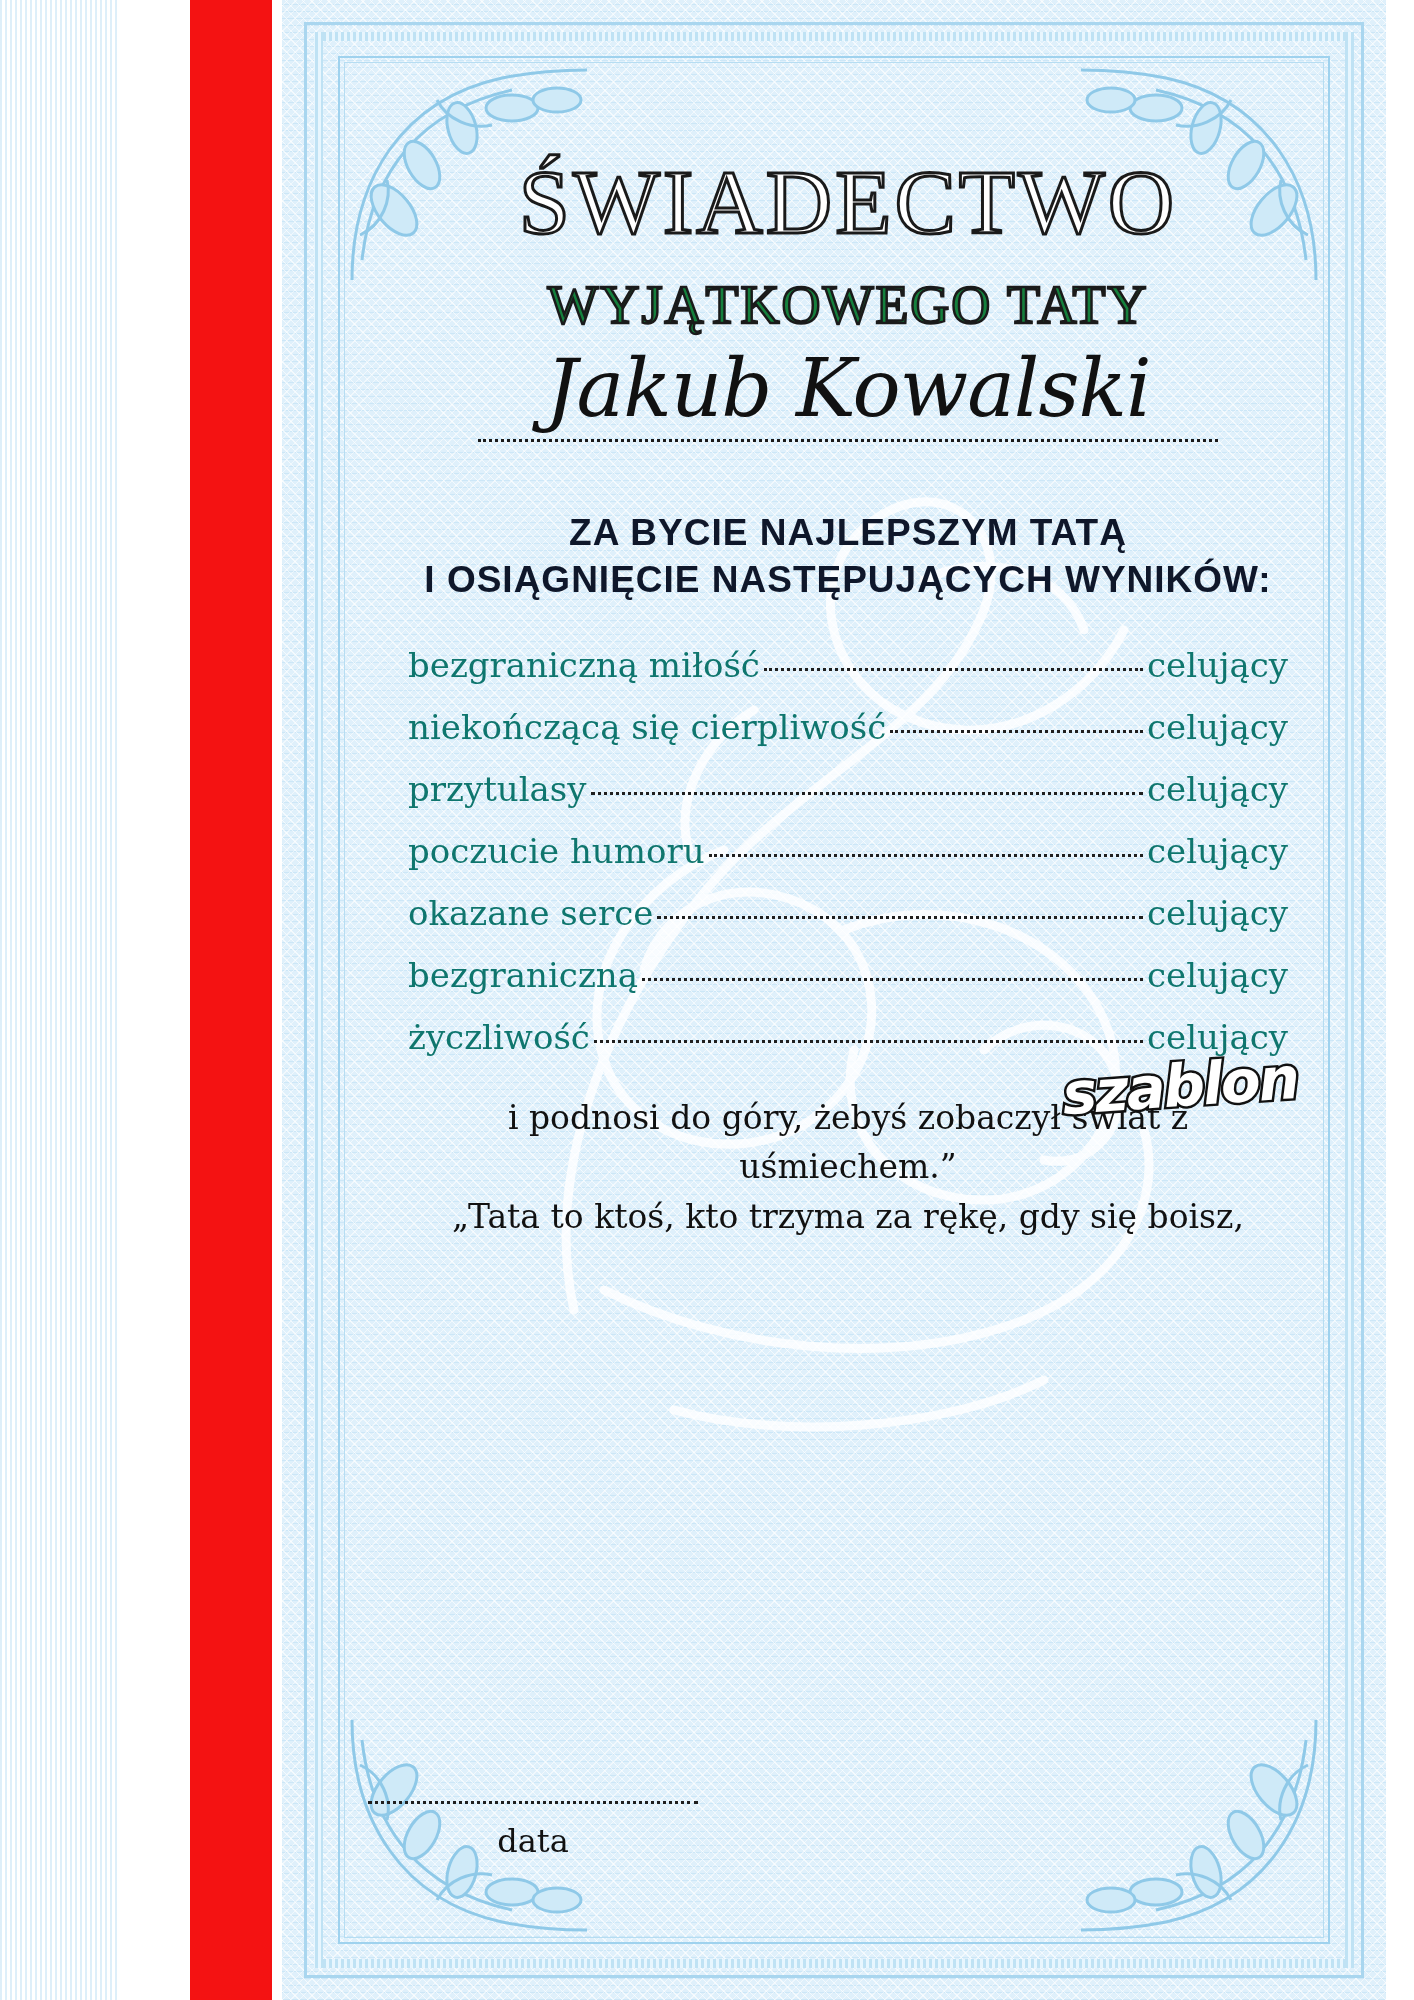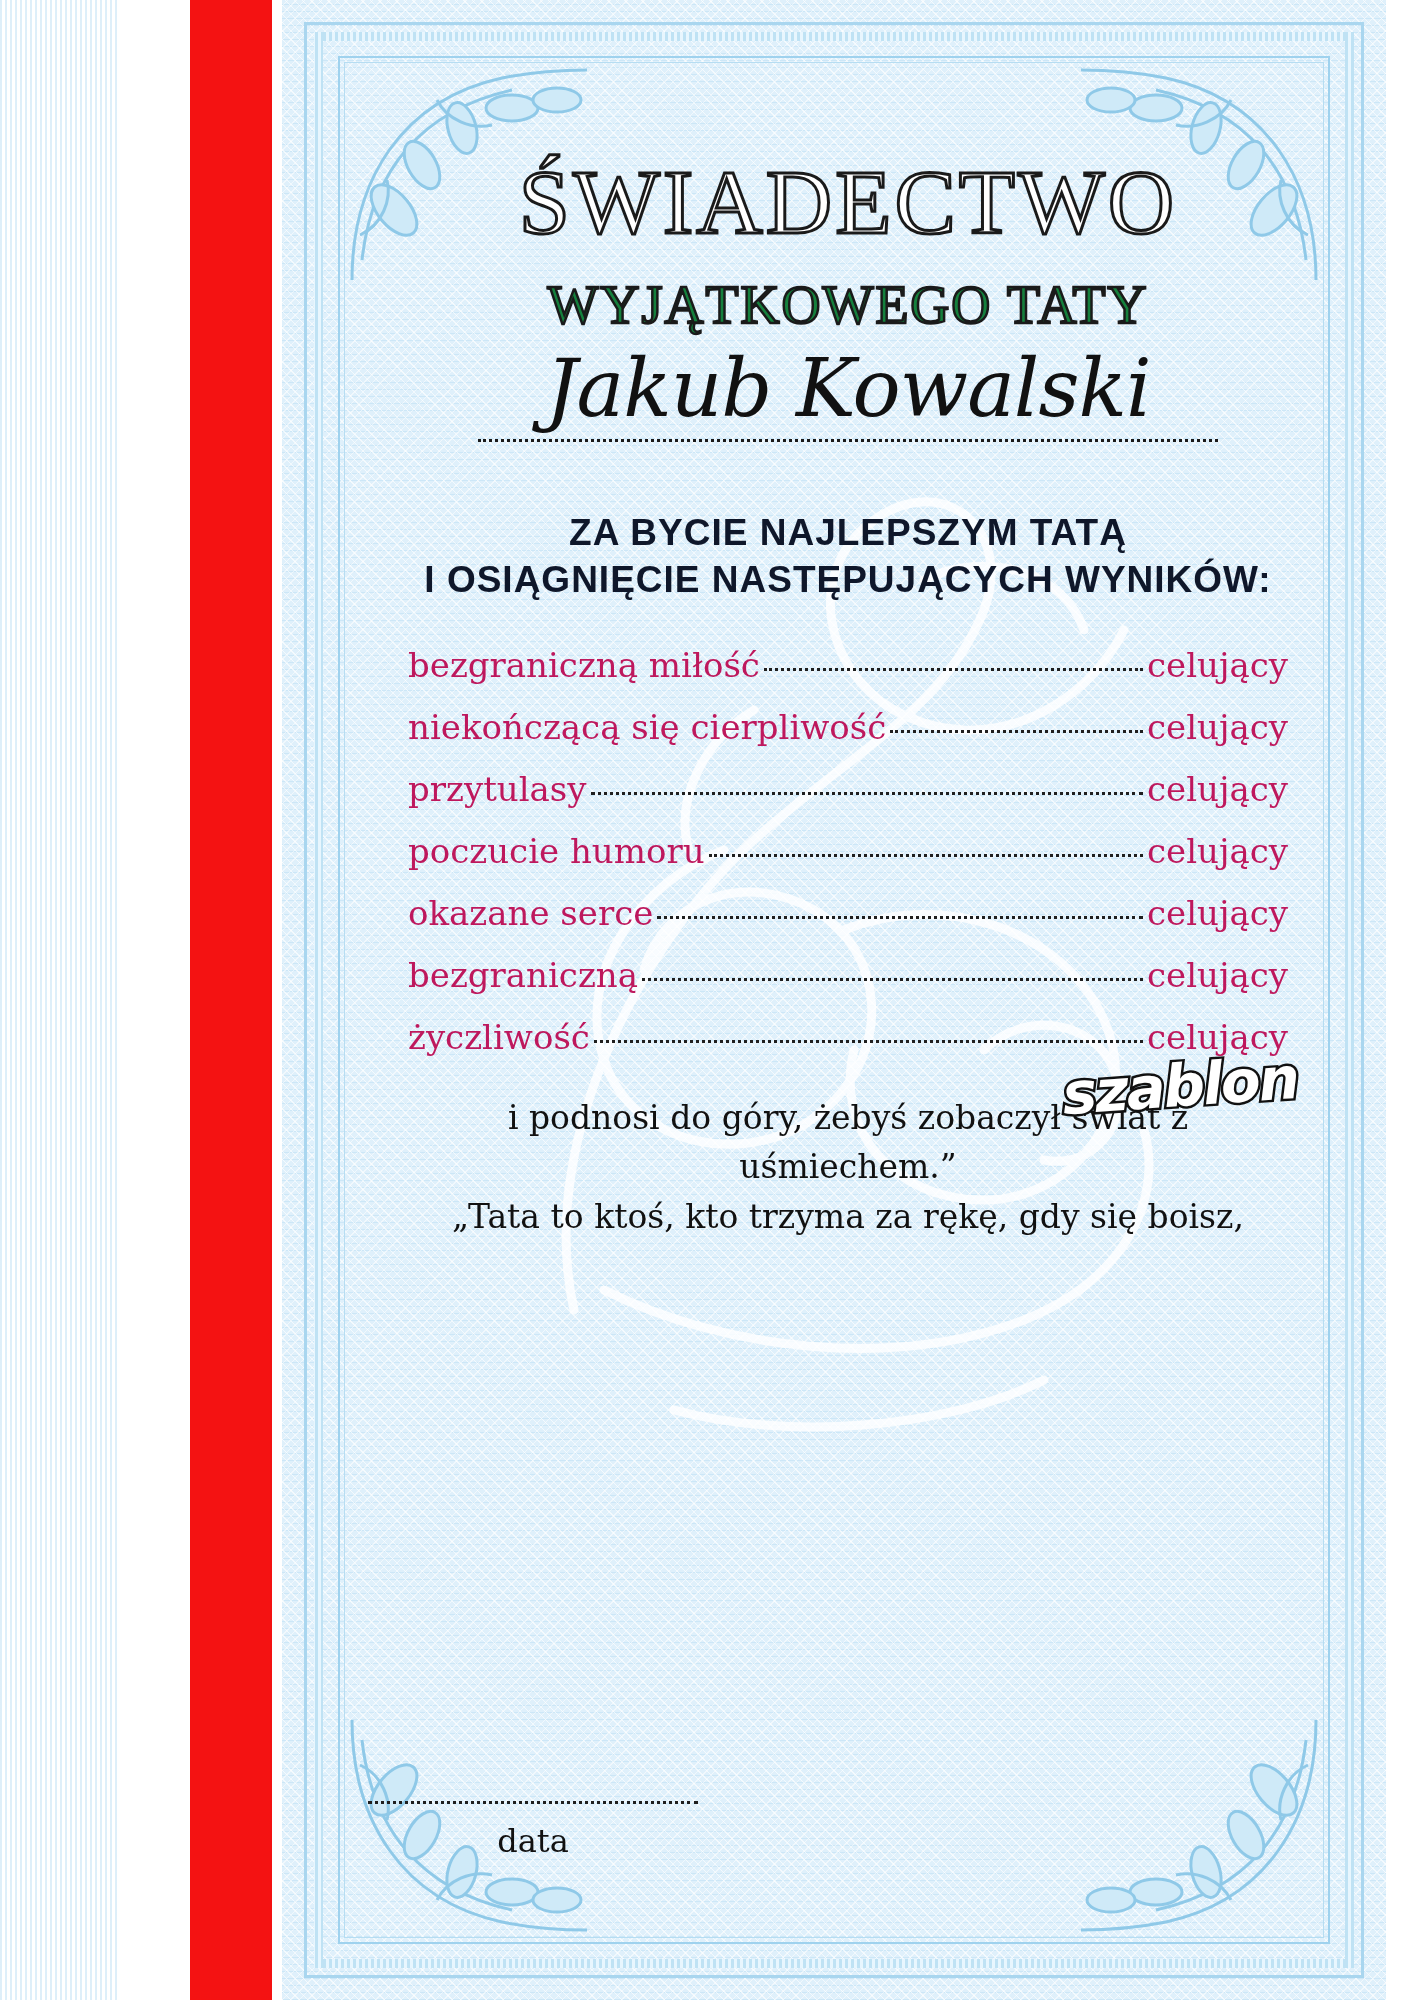--- a/index.html
+++ b/index.html
@@ -195,21 +195,21 @@
   .results {
     margin: 42px auto 0 auto;
     width: 880px;
     text-align: left;
   }
   .result-row {
     display: flex;
     align-items: baseline;
     font-family: "DejaVu Serif", serif;
     font-size: 34px;
-    color: #be185d;
+    color: #0f766e;
     margin-bottom: 22px;
     white-space: nowrap;
     text-align: center;
   }
   .result-label { flex: 0 0 auto; }
   .result-dots {
     flex: 1 1 auto;
     margin: 0 4px;
     position: relative;
     top: -6px;

